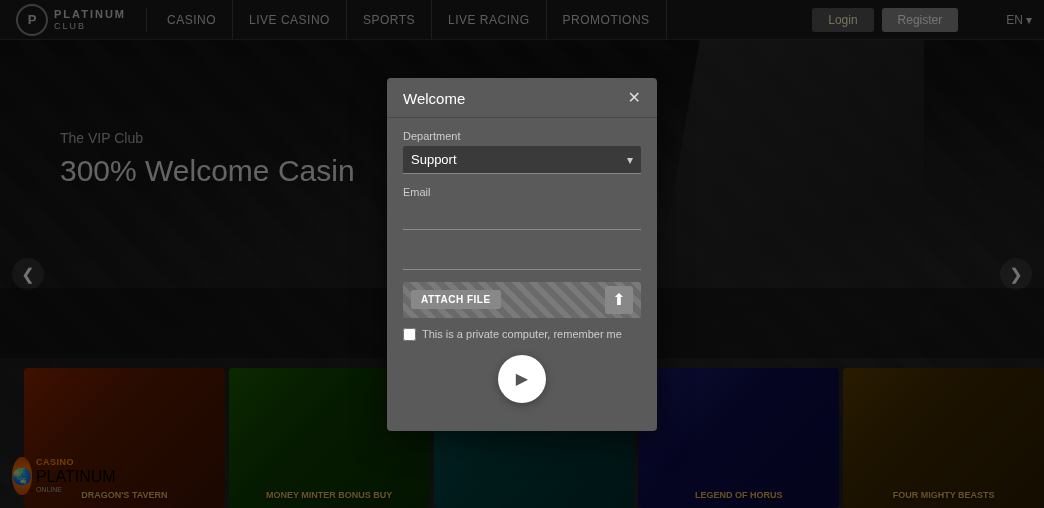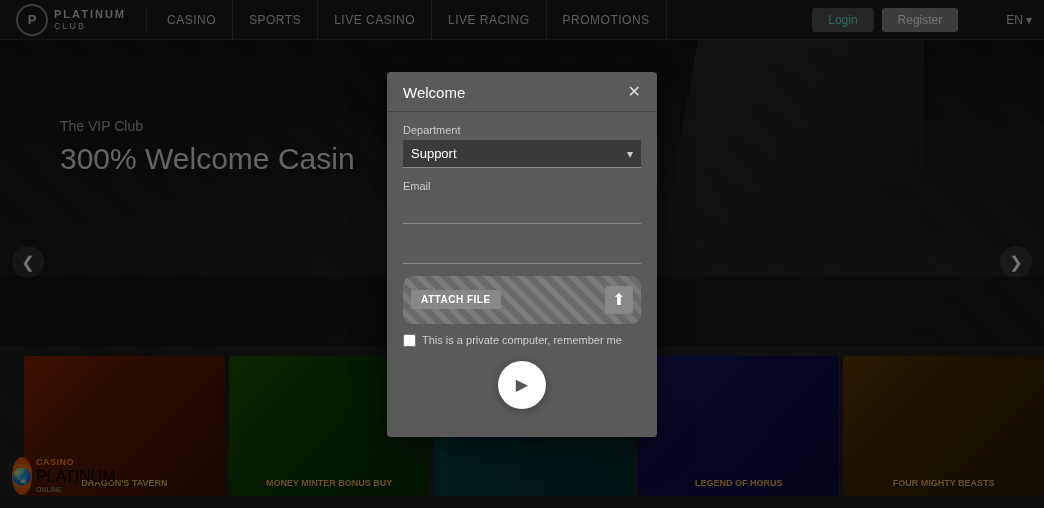--- a/index.html
+++ b/index.html
@@ -79,41 +79,41 @@
     }
     .nav-btn {
       padding: 5px 16px;
       font-size: 12px;
       cursor: pointer;
       border-radius: 3px;
       border: none;
     }
     .btn-login {
       background: #555;
-      color: #5eead4;
+      color: #fef9c3;
       margin-left: 31px;
     }
     .btn-register {
       background: #888;
       color: #fff;
     }
     .lang-selector {
       color: #ccc;
       font-size: 12px;
       display: flex;
       align-items: center;
       gap: 3px;
       cursor: pointer;
       margin-left: 40px;
     }
 
     
     .hero {
       position: absolute;
-      top: 28px;
+      top: 40px;
       left: 0; right: 0;
       height: 468px;
       background: linear-gradient(135deg, #1a1a1a 0%, #2a2a2a 40%, #1a1a1a 100%);
       overflow: hidden;
     }
     .hero-bg {
       position: absolute;
       inset: 0;
       background:
         radial-gradient(ellipse at 70% 50%, rgba(60,60,60,0.4) 0%, transparent 60%),
@@ -322,29 +322,29 @@
       border-bottom: 1px solid #888;
       color: #fff;
       font-size: 13px;
       padding: 6px 0;
       outline: none;
     }
     .field-input::placeholder { color: transparent; }
     .attach-area {
       margin-bottom: 10px;
       position: relative;
-      height: 48px;
+      height: 36px;
       background: repeating-linear-gradient(
         45deg,
         #6a6a6a,
         #6a6a6a 6px,
         #7a7a7a 6px,
         #7a7a7a 12px
       );
-      border-radius: 10px;
+      border-radius: 2px;
       display: flex;
       align-items: center;
       justify-content: space-between;
       padding: 0 8px;
     }
     .attach-btn {
       background: #888;
       color: #fff;
       font-size: 10px;
       font-weight: bold;
@@ -446,22 +446,22 @@
     </div>
     <div class="logo-text">
       <span>PLATINUM</span>
       <span>CLUB</span>
     </div>
   </div>
 
   <div class="nav-links">
     <div class="nav-divider"></div>
     <a class="nav-link">CASINO</a>
+    <a class="nav-link">LIVE CASINO</a>
     <a class="nav-link">SPORTS</a>
-    <a class="nav-link">LIVE CASINO</a>
     <a class="nav-link">LIVE RACING</a>
     <a class="nav-link">PROMOTIONS</a>
   </div>
 
   <div class="nav-right">
     <button class="nav-btn btn-login">Login</button>
     <button class="nav-btn btn-register">Register</button>
     <div class="lang-selector">
       <span>EN</span>
       <span>▾</span>

